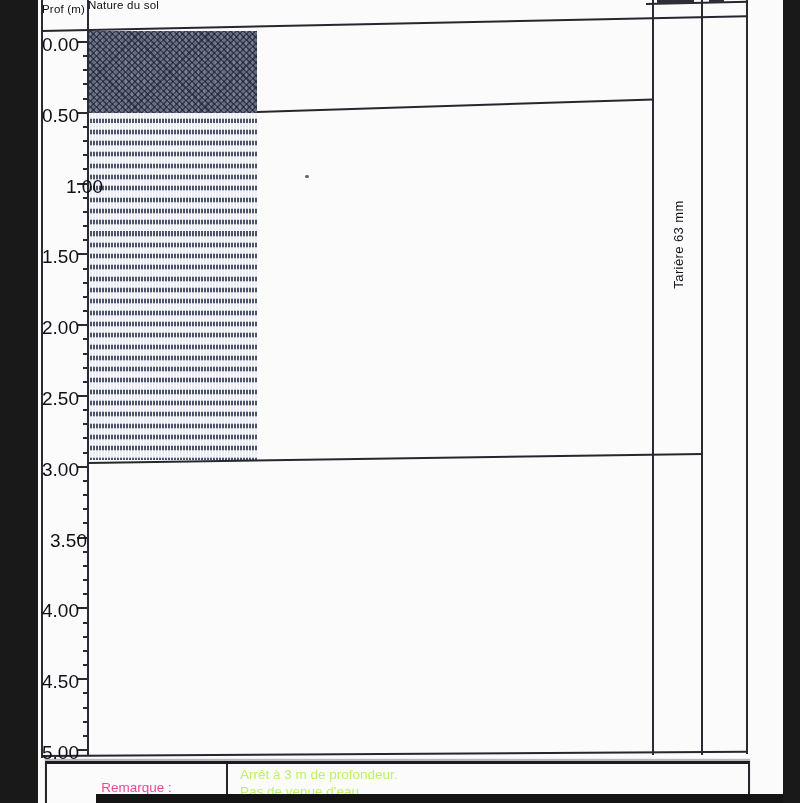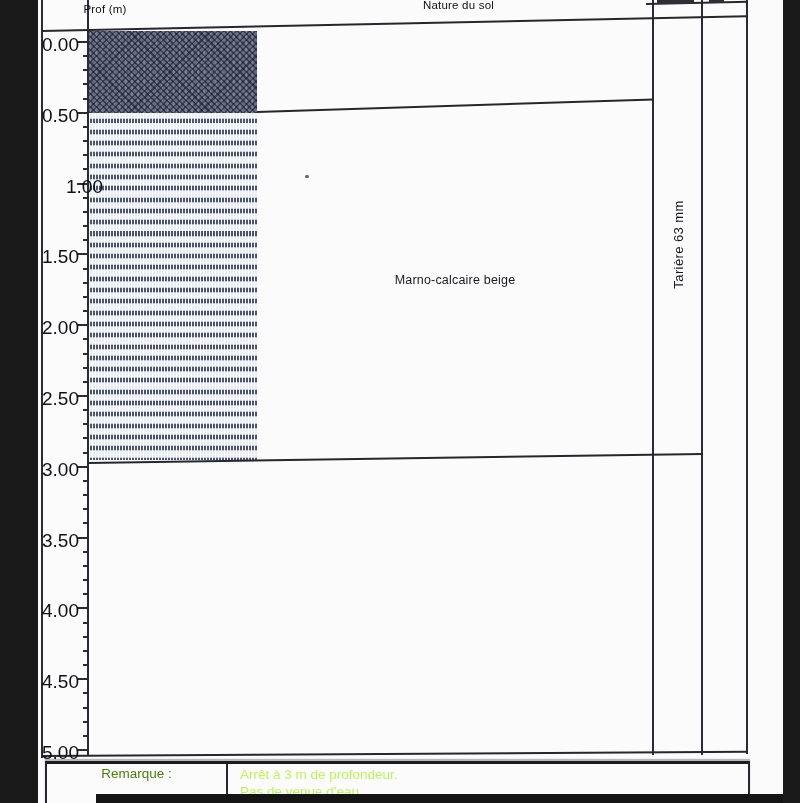--- a/index.html
+++ b/index.html
@@ -21,23 +21,23 @@
   .v-soil  {left:652px;top:0;height:755px;}
   .v-col2  {left:701px;top:0;height:755px;}
   .v-right {left:746px;top:0;height:754px;}
   .hline{position:absolute;height:2px;background:#26262e;transform-origin:left center;}
   .h-top       {left:646px;top:3px; width:102px;transform:rotate(-1.2deg);}
   .h-header    {left:42px; top:30px;width:705px;transform:rotate(-1.2deg);}
   .h-boundary1 {left:257px;top:111px;width:397px;transform:rotate(-1.8deg);}
   .h-3m        {left:88px; top:462px;width:615px;transform:rotate(-0.85deg);}
   .h-bottom    {left:42px; top:755px;width:705px;transform:rotate(-0.35deg);}
   
-  .hdr{position:absolute;font-size:11.5px;letter-spacing:.2px;color:#101016;text-align:center;padding-left:40px;}
+  .hdr{position:absolute;font-size:11.5px;letter-spacing:.2px;color:#101016;text-align:left;}
   .hdr-prof{left:42px;top:3px;width:46px;}
-  .hdr-soil{left:88px;top:-1px;width:565px;margin-left:48px;}
+  .hdr-soil{left:88px;top:-1px;width:565px;}
   .smudge{position:absolute;background:#2e2e36;border-radius:0 0 2px 2px;}
   .smudge1{left:657px;top:0;width:37px;height:4px;}
   .smudge2{left:709px;top:0;width:15px;height:3px;}
   
   .tick{position:absolute;height:2px;background:#2a2a32;}
   .dlabel{position:absolute;left:42px;width:33px;text-align:right;font-size:19px;color:#101016;}
   
   .layer{position:absolute;left:89px;width:168px;}
   .layer-argile{
     background-color:#656b7e;
@@ -64,22 +64,22 @@
   .soil-label-1{top:54px;}
   .soil-label-2{top:273px;}
   
   .tool-label{position:absolute;left:578px;top:237px;width:200px;text-align:center;
     font-size:13px;letter-spacing:.4px;color:#15151c;transform:rotate(-90deg);}
   
   .remark-box{position:absolute;left:45px;top:761px;width:701px;height:42px;
     border-top:3px solid #1b1b22;border-left:2px solid #26262e;border-right:2px solid #26262e;
     box-shadow:0 -2px 1px rgba(30,30,40,.3);}
   .remark-divider{position:absolute;left:179px;top:0;width:2px;height:42px;background:#26262e;}
-  .remark-label{position:absolute;left:0;top:2px;width:179px;text-align:center;
-    font-size:13.5px;color:#4d7c0f;}
+  .remark-label{position:absolute;left:0;top:16px;width:179px;text-align:center;
+    font-size:13.5px;color:#ec4899;}
   .remark-text{position:absolute;left:193px;top:3px;font-size:13.5px;line-height:16.5px;color:#bef264;}
   
   .black-strip-left {position:absolute;left:0;top:0;width:38px;height:803px;background:#191919;}
   .black-strip-right{position:absolute;left:783px;top:0;width:17px;height:803px;background:#191919;}
   .black-bar-bottom {position:absolute;left:96px;top:794px;width:704px;height:9px;background:#141414;}
   .artifact-dot{position:absolute;left:305px;top:175px;width:4px;height:3px;border-radius:2px;
     background:#4a4a52;opacity:.85;}
 </style>
 </head>
 <body>
@@ -160,27 +160,26 @@
       <div class="tick" style="left: 83px; width: 5px; top: 720.68px;"></div>
       <div class="tick" style="left: 83px; width: 5px; top: 734.84px;"></div>
       <div class="tick" style="left: 77px; width: 11px; top: 749px;"></div>
       <div class="dlabel" style="top: 34px;">0.00</div>
       <div class="dlabel" style="top: 104.8px;">0.50</div>
       <div class="dlabel" style="top: 175.6px; padding-left: 24px;">1.00</div>
       <div class="dlabel" style="top: 246.4px;">1.50</div>
       <div class="dlabel" style="top: 317.2px;">2.00</div>
       <div class="dlabel" style="top: 388px;">2.50</div>
       <div class="dlabel" style="top: 458.8px;">3.00</div>
-      <div class="dlabel" style="top: 529.6px;">3.50</div>
+      <div class="dlabel" style="top: 529.6px; margin-left: 8px;">3.50</div>
       <div class="dlabel" style="top: 600.4px;">4.00</div>
       <div class="dlabel" style="top: 671.2px;">4.50</div>
       <div class="dlabel" style="top: 742px;">5.00</div>
     </div>
 
-  <div class="soil-label soil-label-2">Marno-calcaire beige</div>
 
   <div class="tool-label">Tarière 63 mm</div>
 
   <div class="remark-box">
     <div class="remark-divider"></div>
     <div class="remark-label">Remarque :</div>
     <div class="remark-text">
       <div>Arrêt à 3 m de profondeur.</div>
       <div>Pas de venue d'eau.</div>
     </div>

